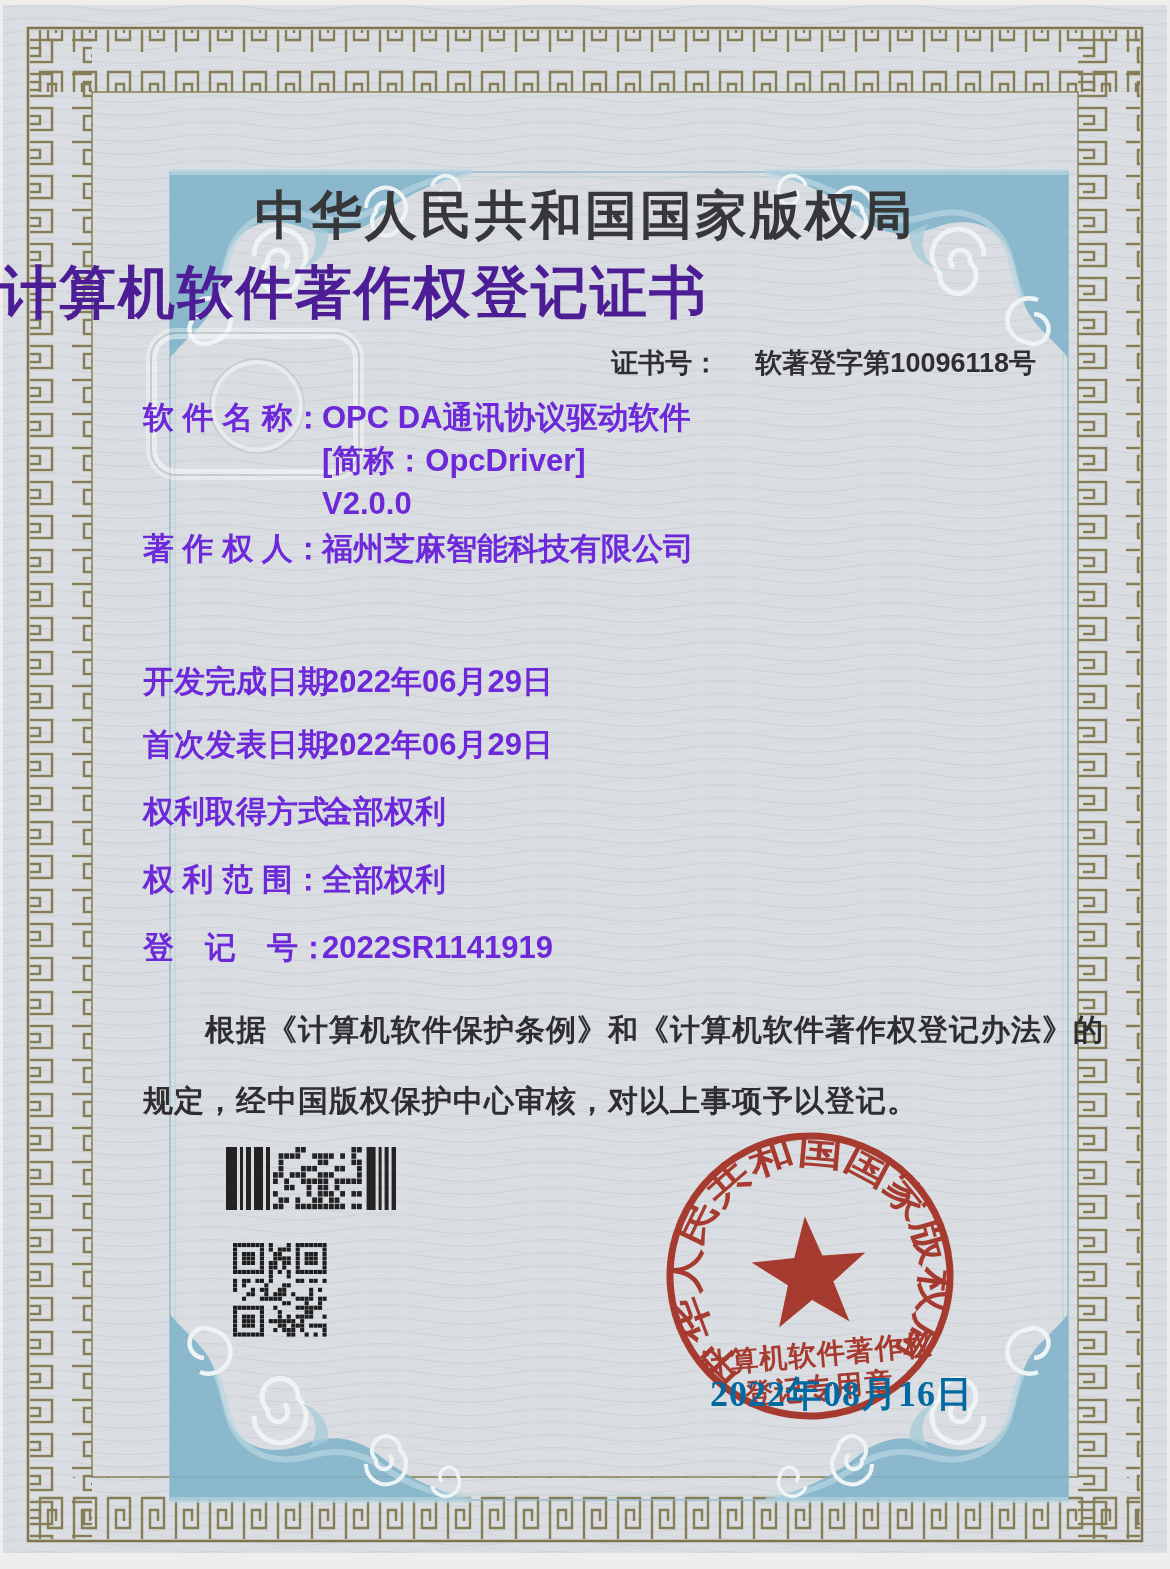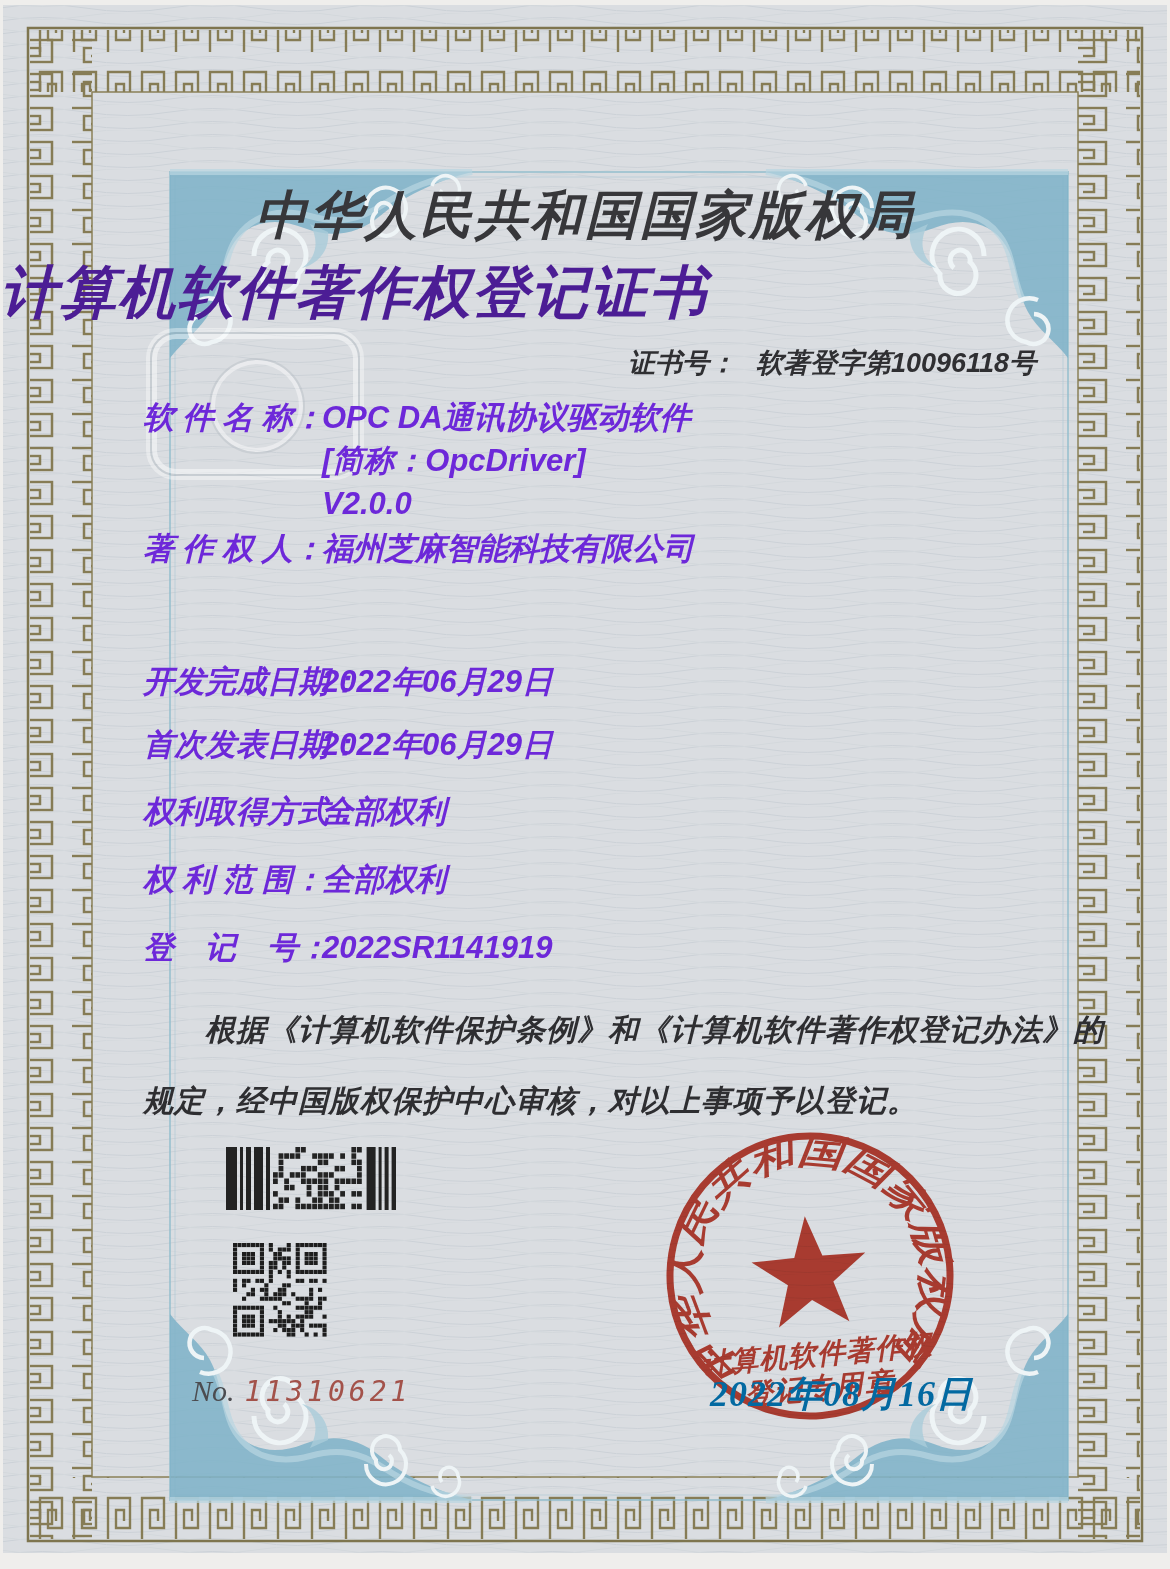--- a/index.html
+++ b/index.html
@@ -1,27 +1,27 @@
 <!DOCTYPE html>
 <html><head>
 <meta charset="utf-8">
 <style>
   html,body{margin:0;padding:0;background:#efeeec;}
   .page{position:relative;width:1170px;height:1569px;background:#efeeec;overflow:hidden;
-        font-family:"Liberation Sans",sans-serif;font-style:italic;}
+        font-family:"Liberation Sans",sans-serif;}
   .deco{position:absolute;inset:0;width:100%;height:100%;}
   
   .authority{position:absolute;left:0;top:181px;width:100%;text-align:center;
     font-family:"Liberation Serif",serif;font-weight:700;font-size:52px;letter-spacing:3px;
     color:#37373a;}
   .cert-title{position:absolute;left:0;top:255px;width:100%;text-align:left;
     font-family:"Liberation Serif",serif;font-weight:700;font-size:57px;letter-spacing:2px;
     color:#4c1d95;}
   .certno{position:absolute;top:345px;right:134px;font-size:27px;font-weight:700;color:#2f2f32;}
-  .certno .v{margin-left:20px;}
+  .certno .v{margin-left:36px;}
   .row{position:absolute;left:143px;display:flex;align-items:flex-start;
     font-size:31px;font-weight:700;color:#6d28d9;line-height:43px;white-space:nowrap;}
   .row .lbl{width:179px;flex:0 0 179px;}
   .r-name{top:396px;} .r-owner{top:527px;} .r-dev{top:660px;} .r-pub{top:723px;}
   .r-acq{top:790px;} .r-scope{top:858px;} .r-reg{top:926px;}
   .stmt{position:absolute;left:143px;width:915px;font-size:30px;font-weight:700;
     color:#2e2e31;letter-spacing:1px;white-space:nowrap;}
   .stmt1{top:1010px;text-indent:62px;} .stmt2{top:1081px;}
   .serial{position:absolute;left:192px;top:1374px;font-size:30px;color:#4c4c50;
     font-family:"Liberation Serif",serif;}
@@ -450,23 +450,20 @@
       <rect x="85.0" y="62.7" width="4.1" height="4.1" fill="#1d1d1d"></rect>
       <rect x="85.0" y="80.6" width="4.1" height="4.1" fill="#1d1d1d"></rect>
       <rect x="89.5" y="35.8" width="4.1" height="4.1" fill="#1d1d1d"></rect>
       <rect x="89.5" y="53.7" width="4.1" height="4.1" fill="#1d1d1d"></rect>
       <rect x="89.5" y="71.6" width="4.1" height="4.1" fill="#1d1d1d"></rect>
       <rect x="89.5" y="80.6" width="4.1" height="4.1" fill="#1d1d1d"></rect>
       <rect x="89.5" y="85.0" width="4.1" height="4.1" fill="#1d1d1d"></rect>
       <rect x="89.5" y="89.5" width="4.1" height="4.1" fill="#1d1d1d"></rect>
     </svg>
 
-  <div class="serial">
-    <span>No.</span><span class="num">11310621</span>
-  </div>
 
   <svg class="seal" viewBox="0 0 300 300">
     <g transform="rotate(-5 150 150)" fill="#c23a2b">
       <circle cx="150" cy="150" r="140" fill="none" stroke="#c23a2b" stroke-width="7"></circle>
       <defs>
         <path id="sealArc" d="M 78 235.8 A 112 112 0 1 1 222 235.8" fill="none"></path>
       </defs>
       <text font-size="37" font-weight="700" font-family="Liberation Serif,serif" fill="#c23a2b">
         <textPath href="#sealArc" xlink:href="#sealArc" startOffset="0" textLength="540" lengthAdjust="spacingAndGlyphs">中华人民共和国国家版权局</textPath>
       </text>

